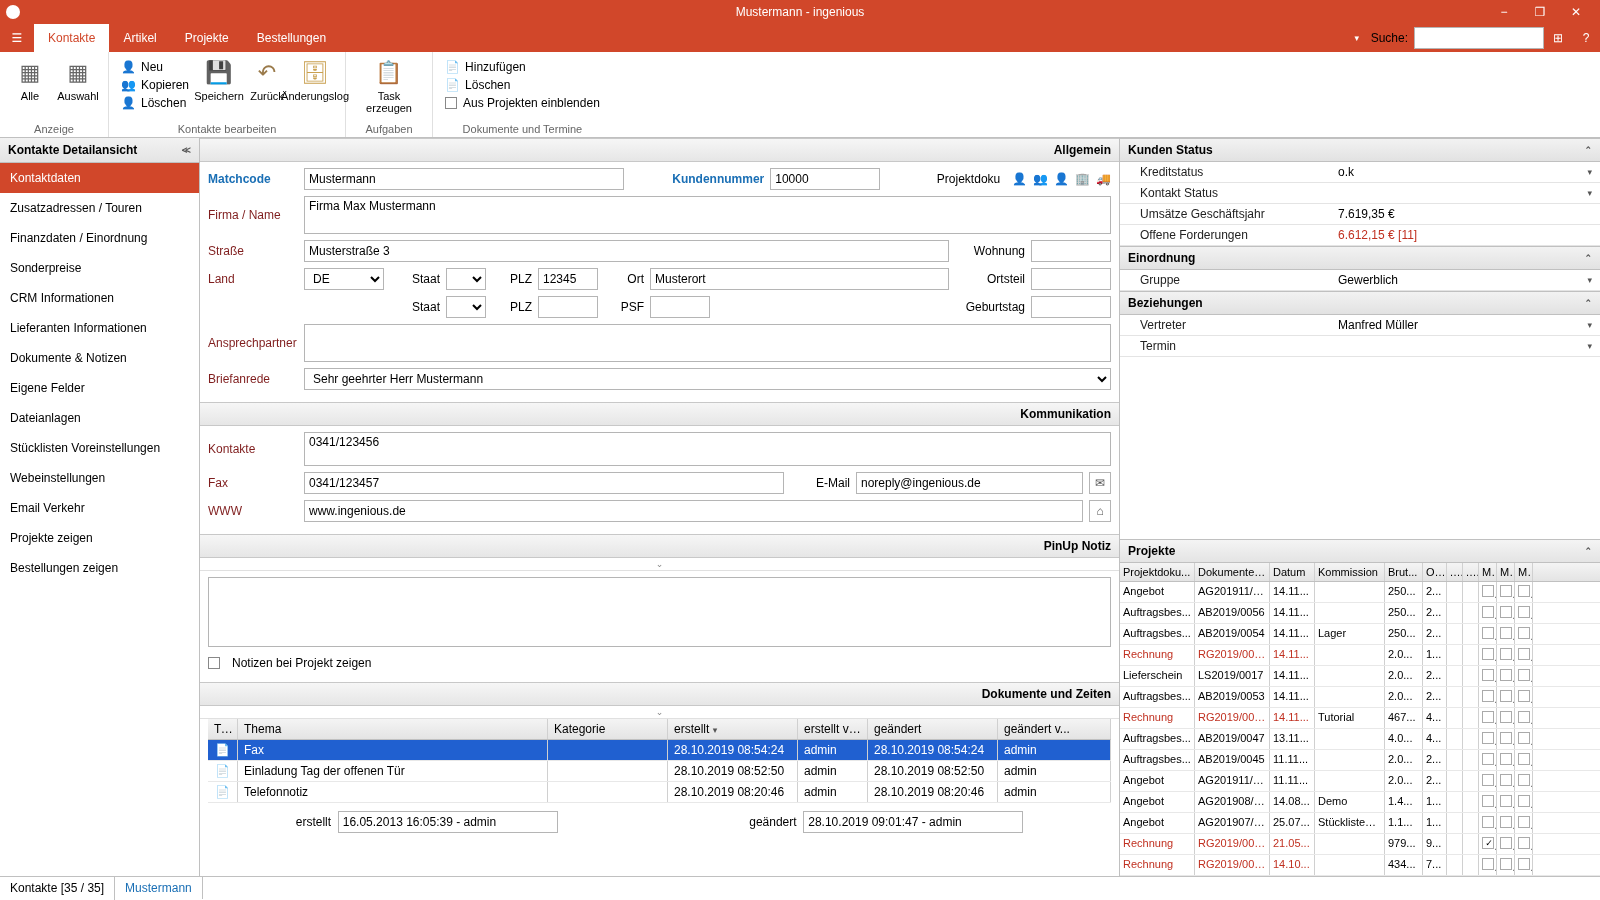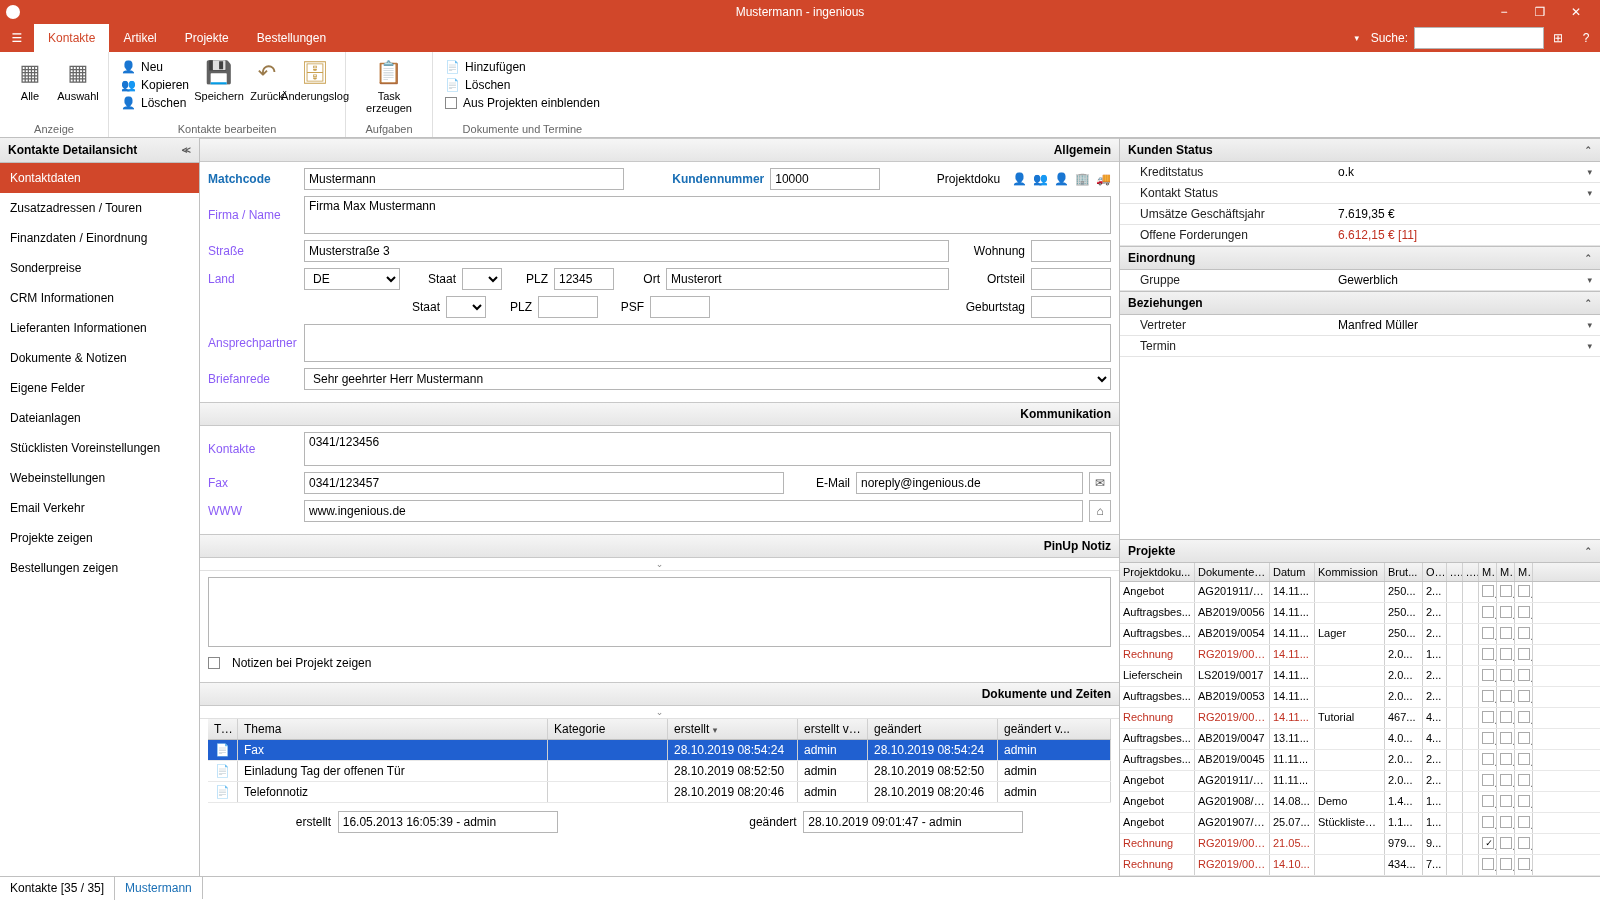--- a/index.html
+++ b/index.html
@@ -6,21 +6,21 @@
 body { background:#fff; width:1600px; height:900px; overflow:hidden; display:flex; flex-direction:column; }
 .titlebar { background:#d1472a; height:24px; display:flex; align-items:center; color:#fff; padding:0 6px; }
 .titlebar .logo { width:14px; height:14px; background:#fff; border-radius:50%; margin-right:auto; }
 .titlebar .title { position:absolute; left:50%; transform:translateX(-50%); }
 .titlebar .winbtn { width:36px; text-align:center; cursor:pointer; }
 .menubar { background:#d1472a; height:28px; display:flex; align-items:stretch; }
 .menubar .menuicon { width:34px; display:flex; align-items:center; justify-content:center; color:#fff; }
 .menubar .tab { padding:0 14px; display:flex; align-items:center; color:#fff; cursor:pointer; }
 .menubar .tab.active { background:#fff; color:#d1472a; }
 .menubar .spacer { flex:1; }
-.menubar .search-lbl { color:#ffffff; align-self:center; margin-right:6px; }
+.menubar .search-lbl { color:#000000; align-self:center; margin-right:6px; }
 .menubar input { height:20px; width:130px; align-self:center; border:none; padding:0 4px; }
 .menubar .righticon { width:28px; display:flex; align-items:center; justify-content:center; color:#fff; }
 .ribbon { background:#fff; border-bottom:1px solid #c0c0c0; display:flex; height:86px; }
 .ribbon .group { padding:4px 8px 0; display:flex; flex-direction:column; border-right:1px solid #e0e0e0; }
 .ribbon .group .body { flex:1; display:flex; gap:4px; }
 .ribbon .group .label { text-align:center; color:#666; padding:2px 0; font-size:11px; }
 .rbtn-big { width:44px; display:flex; flex-direction:column; align-items:center; justify-content:flex-start; padding-top:4px; cursor:pointer; }
 .rbtn-big .ico { font-size:22px; color:#666; margin-bottom:4px; }
 .rbtn-big span { font-size:11px; text-align:center; }
 .rcol { display:flex; flex-direction:column; justify-content:flex-start; gap:4px; padding-top:4px; }
@@ -29,21 +29,21 @@
 .chk { width:12px; height:12px; border:1px solid #888; display:inline-block; flex-shrink:0;}
 .main { flex:1; display:flex; min-height:0; }
 .sidebar { width:200px; border-right:1px solid #c0c0c0; background:#fff; display:flex; flex-direction:column; }
 .sidebar .header { background:linear-gradient(#f2f2f2,#e4e4e4); border-bottom:1px solid #c0c0c0; padding:5px 8px; font-weight:bold; display:flex; justify-content:space-between; align-items:center; }
 .sidebar .item { padding:8px 10px; cursor:pointer; border-bottom:0px solid #eee; }
 .sidebar .item.active { background:#d1472a; color:#fff; }
 .center { flex:1; display:flex; flex-direction:column; border-right:1px solid #c0c0c0; overflow:auto; }
 .section-hdr { background:linear-gradient(#f6f6f6,#e6e6e6); border-top:1px solid #c8c8c8; border-bottom:1px solid #c8c8c8; padding:4px 8px; font-weight:bold;text-align:right; }
 .form { padding:6px 8px; }
 .row { display:flex; align-items:center; margin-bottom:6px; gap:6px; }
-.lbl { width:90px; color:#8b5cf6; }
+.lbl { width:90px; color:#7f1d1d; }
 .lbl-blue { color:#1a6fb5; font-weight:bold; }
 input[type=text], select, textarea { border:1px solid #b5b5b5; padding:2px 4px; background:#fff; height:22px; }
 textarea { height:38px; resize:none; }
 .grow { flex:1; }
 .iconset { display:flex; gap:6px; align-items:center; color:#888; }
 .iconset span { cursor:pointer; }
 .btn-sq { width:22px; height:22px; border:1px solid #b5b5b5; display:flex; align-items:center; justify-content:center; cursor:pointer; color:#555; }
 .table { border:0px solid #c0c0c0; }
 .thead { display:flex; background:linear-gradient(#f4f4f4,#e4e4e4); border-bottom:1px solid #c0c0c0; }
 .thead div, .trow div { padding:3px 6px; border-right:1px solid #d0d0d0; overflow:hidden; white-space:nowrap; text-overflow:ellipsis;}
@@ -217,21 +217,21 @@
         <textarea class="grow" style="">Firma Max Mustermann</textarea>
       </div>
       <div class="row">
         <div class="lbl">Straße</div>
         <input type="text" class="grow" value="Musterstraße 3" style="">
         <div style="width:70px;text-align:right;">Wohnung</div>
         <input type="text" style="width: 80px;" value="">
       </div>
       <div class="row">
         <div class="lbl">Land</div>
-        <select style="width:96px;"><option>DE</option></select>
+        <select style="width:80px;"><option>DE</option></select>
         <div style="width:50px;text-align:right;">Staat</div>
         <select style="width:40px;"></select>
         <div style="width:40px;text-align:right;">PLZ</div>
         <input type="text" style="width: 60px;" value="12345">
         <div style="width:40px;text-align:right;">Ort</div>
         <input type="text" class="grow" value="Musterort" style="">
         <div style="width:70px;text-align:right;">Ortsteil</div>
         <input type="text" style="width: 80px;" value="">
       </div>
       <div class="row">

